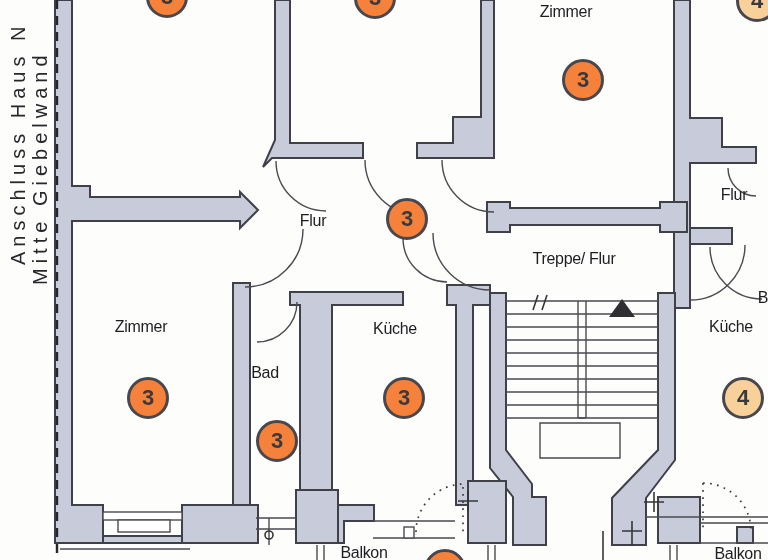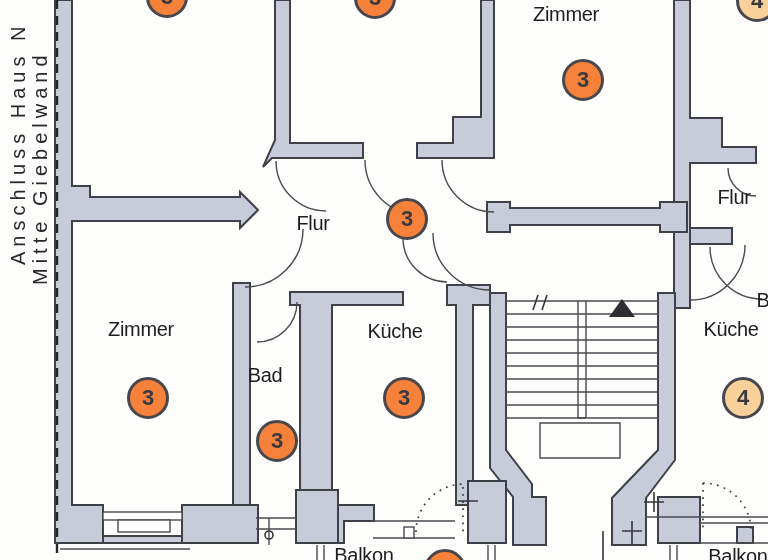--- a/index.html
+++ b/index.html
@@ -11,21 +11,21 @@
   .wall{fill:var(--wall_fill,#c8ccda);stroke:var(--wall_stroke,#404048);stroke-width:2;}
   .thin{stroke:var(--line,#4a4a50);stroke-width:1.4;fill:none;}
   .thin-w{stroke:var(--line,#4a4a50);stroke-width:1.4;fill:#fff;}
   .arc{stroke:var(--line,#4a4a50);stroke-width:1.4;fill:none;}
   .dotted{stroke:#3a3a3a;stroke-width:1.7;fill:none;stroke-dasharray:1.7 5.4;}
   .dash{stroke:#26262b;stroke-width:2.4;fill:none;stroke-dasharray:9 7;}
   .mark{stroke:#36363a;stroke-width:1.6;fill:none;}
   .fillmark{fill:#2f2f33;stroke:none;}
   .room-label{
     position:absolute;transform:translateX(-50%);white-space:nowrap;
-    font-size:20px;color:var(--text,#1d1d22);letter-spacing:-0.3px;
+    font-size:16px;color:var(--text,#1d1d22);letter-spacing:-0.3px;
   }
   .badge{
     position:absolute;width:42px;height:42px;box-sizing:border-box;
     border:3px solid var(--badge_border,#47474d);border-radius:50%;
     background:var(--badge_orange,#f5813b);
     display:flex;align-items:center;justify-content:center;
     font-size:22px;font-weight:bold;color:#3a3a3e;
   }
   .badge.peach{background:var(--badge_peach,#f8d09a);}
   .vtext{
@@ -109,20 +109,21 @@
 
     <line class="dash" x1="57" y1="0" x2="57" y2="560"></line>
   </svg>
 
   <div class="vtext" style="left:30px;top:242px;">Anschluss Haus  N</div>
   <div class="vtext" style="left:52px;top:262px;">Mitte Giebelwand</div>
 
   <div class="room-label" style="left:566px;top:3px;">Zimmer</div>
   <div class="room-label" style="left:734px;top:186px;">Flur</div>
   <div class="room-label" style="left:313px;top:212px;">Flur</div>
+  <div class="room-label" style="left:574px;top:250px;">Treppe/ Flur</div>
   <div class="room-label" style="left:141px;top:318px;">Zimmer</div>
   <div class="room-label" style="left:265px;top:364px;">Bad</div>
   <div class="room-label" style="left:395px;top:320px;">Küche</div>
   <div class="room-label" style="left:731px;top:318px;">Küche</div>
   <div class="room-label" style="left:364px;top:544px;">Balkon</div>
   <div class="room-label" style="left:738px;top:545px;">Balkon</div>
   <div class="room-label" style="left:763px;top:289px;">B</div>
 
   <div class="badge" style="left:146px;top:-24px;">3</div>
   <div class="badge" style="left:354px;top:-23px;">3</div>

